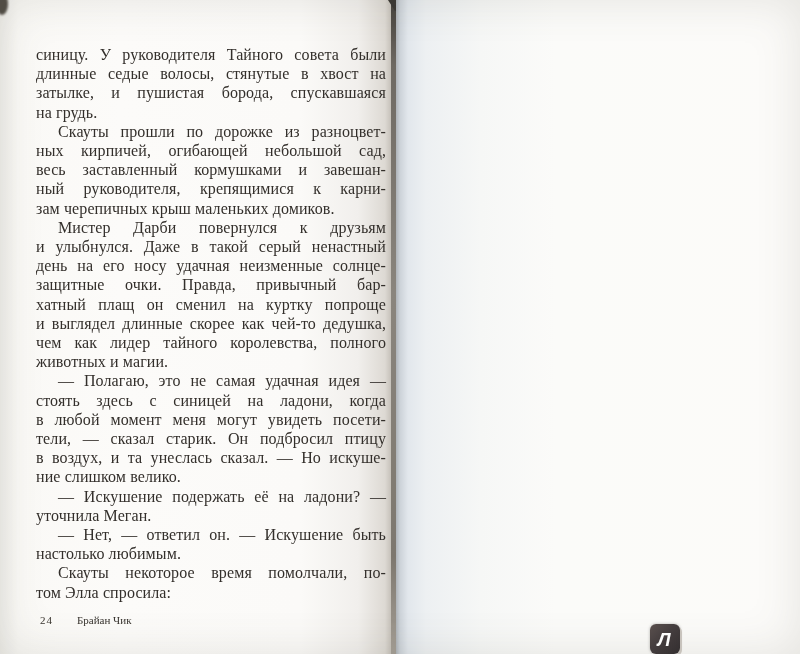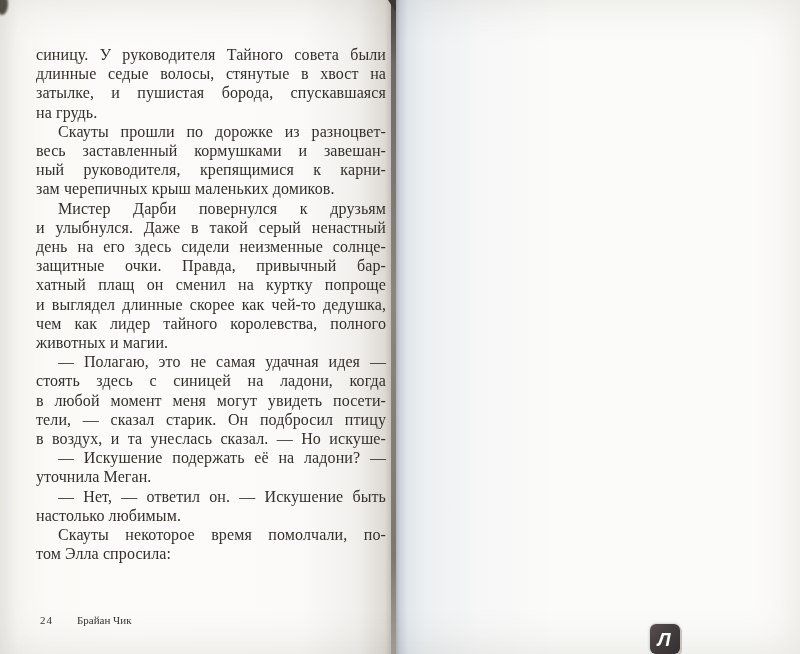--- a/index.html
+++ b/index.html
@@ -71,36 +71,38 @@
 
 <div class="photo">
 
   <div class="page page-left">
     <div class="text-block tb-left">
         <div class="line">синицу. У руководителя Тайного совета были</div>
         <div class="line">длинные седые волосы, стянутые в хвост на</div>
         <div class="line">затылке, и пушистая борода, спускавшаяся</div>
         <div class="line pend">на грудь.</div>
         <div class="line ind">Скауты прошли по дорожке из разноцвет-</div>
+        <div class="line">ных кирпичей, огибающей небольшой сад,</div>
         <div class="line">весь заставленный кормушками и завешан-</div>
         <div class="line">ный руководителя, крепящимися к карни-</div>
         <div class="line pend">зам черепичных крыш маленьких домиков.</div>
         <div class="line ind">Мистер Дарби повернулся к друзьям</div>
         <div class="line">и улыбнулся. Даже в такой серый ненастный</div>
-        <div class="line">день на его здесь сидели неизменные солнце-</div>
+        <div class="line">день на его носу удачная неизменные солнце-</div>
         <div class="line">защитные очки. Правда, привычный бар-</div>
         <div class="line">хатный плащ он сменил на куртку попроще</div>
         <div class="line">и выглядел длинные скорее как чей-то дедушка,</div>
         <div class="line">чем как лидер тайного королевства, полного</div>
         <div class="line pend">животных и магии.</div>
         <div class="line ind">— Полагаю, это не самая удачная идея —</div>
         <div class="line">стоять здесь с синицей на ладони, когда</div>
         <div class="line">в любой момент меня могут увидеть посети-</div>
         <div class="line">тели, — сказал старик. Он подбросил птицу</div>
         <div class="line">в воздух, и та унеслась сказал. — Но искуше-</div>
+        <div class="line pend">ние слишком велико.</div>
         <div class="line ind">— Искушение подержать её на ладони? —</div>
         <div class="line pend">уточнила Меган.</div>
         <div class="line ind">— Нет, — ответил он. — Искушение быть</div>
         <div class="line pend">настолько любимым.</div>
         <div class="line ind">Скауты некоторое время помолчали, по-</div>
         <div class="line pend">том Элла спросила:</div>
       </div>
     <div class="footer footer-left">
       <span class="pagenum">24</span><span class="running">Брайан Чик</span>
     </div>

